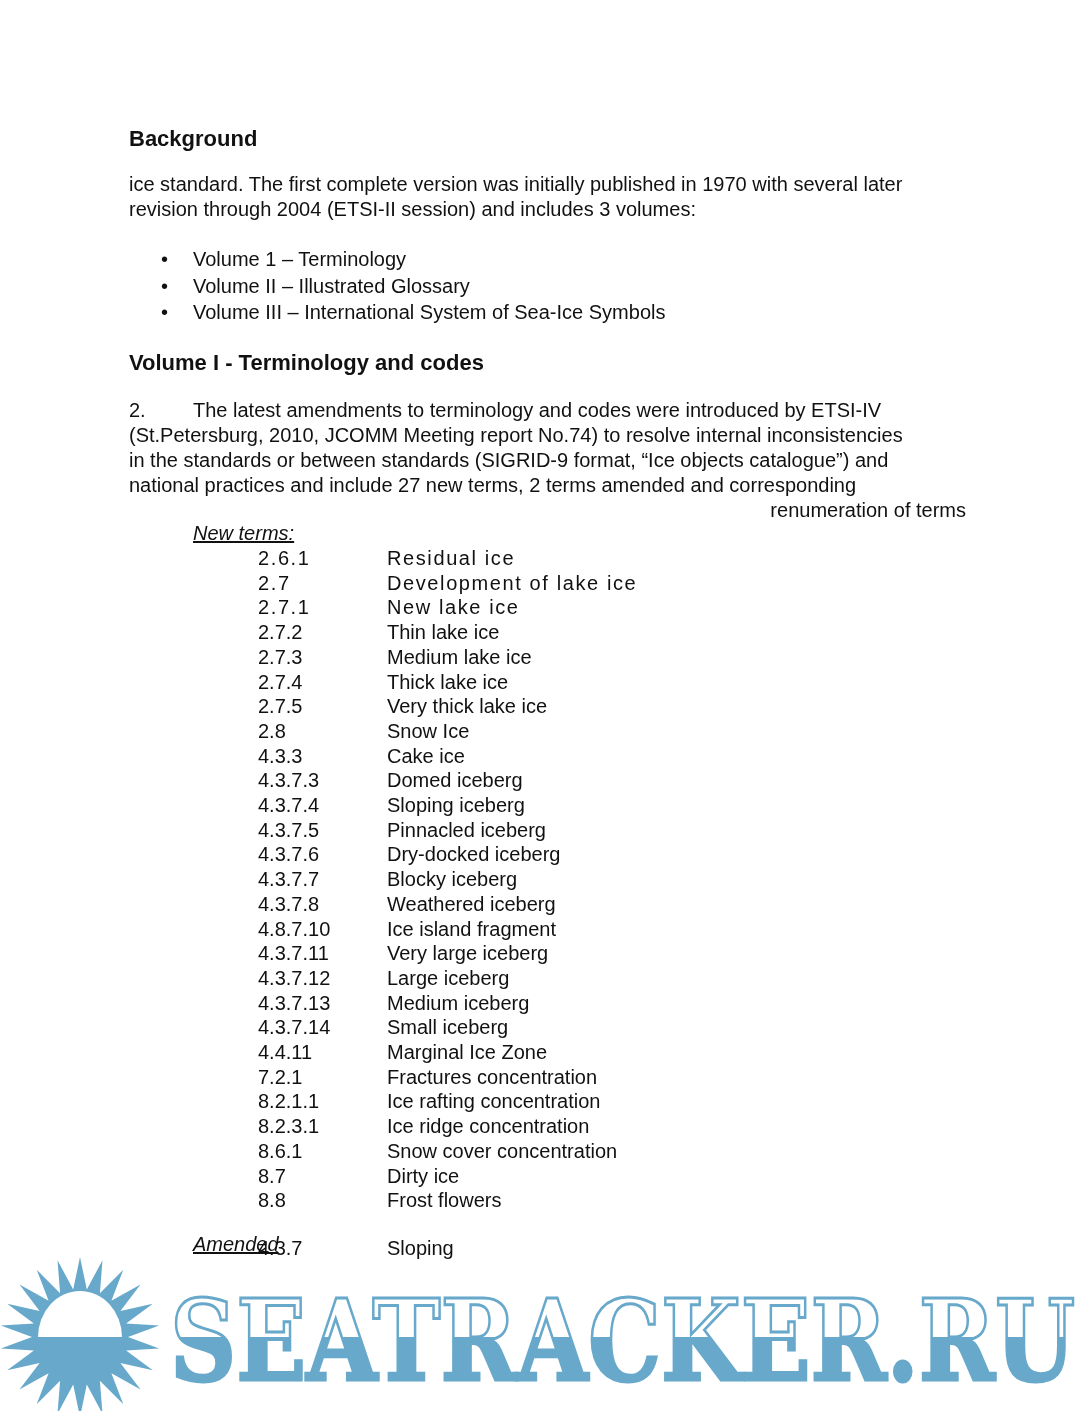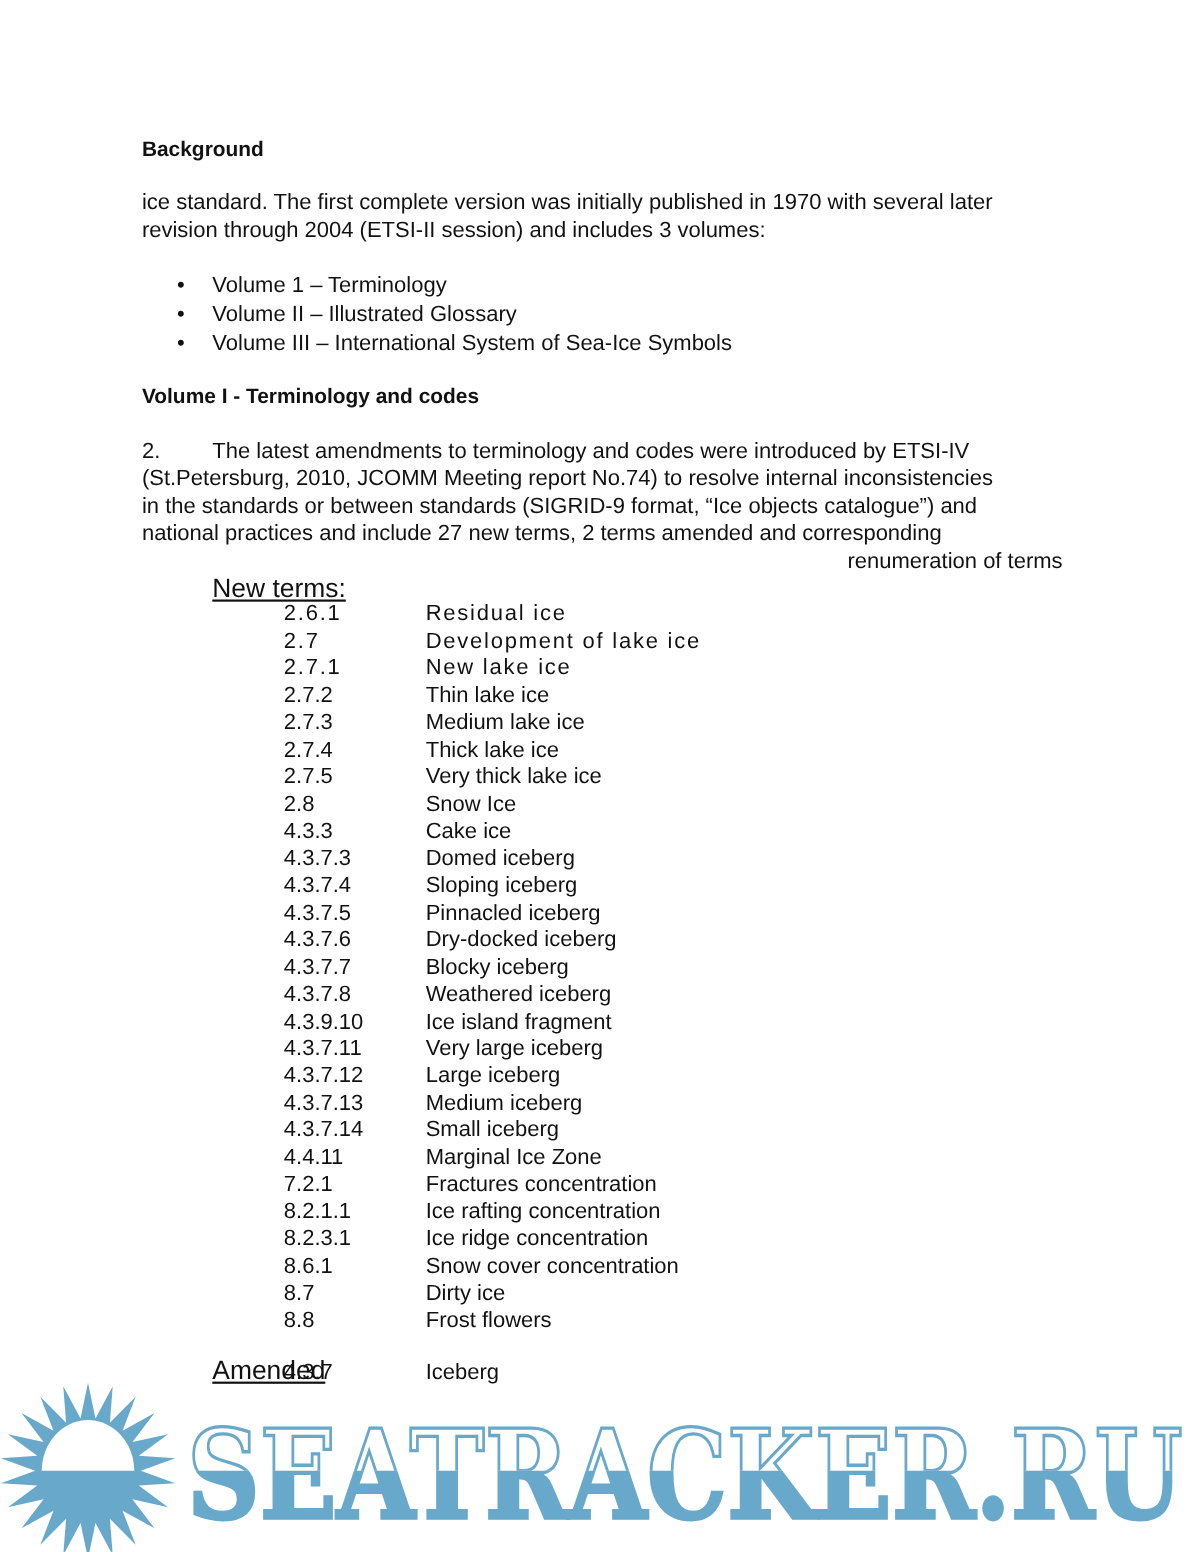--- a/index.html
+++ b/index.html
@@ -1,26 +1,26 @@
 <!DOCTYPE html>
 <html><head>
 <meta charset="utf-8">
 <style>
   html, body { margin: 0; padding: 0; background: #ffffff; }
   body { width: 1091px; height: 1411px; position: relative; overflow: hidden;
          font-family: "Liberation Sans", sans-serif; color: #111; }
   .page { position: absolute; left: 129px; top: 0; width: 837px; }
-  .h { position: absolute; left: 0; font-weight: bold; font-size: 19px; }
+  .h { position: absolute; left: 0; font-weight: bold; font-size: 22px; }
   .para { position: absolute; left: 0; width: 837px; font-size: 20px; line-height: 25px;
           text-align: justify; }
   .para .num { display: inline-block; width: 64px; }
   .bullets { position: absolute; left: 32px; font-size: 20px; line-height: 26.5px; margin: 0; padding: 0; list-style: none; }
   .bullets li { position: relative; padding-left: 32px; }
   .bullets li .dot { position: absolute; left: 0; top: 0; }
-  .sub { position: absolute; left: 64px; font-size: 24px; text-decoration: underline; }
+  .sub { position: absolute; left: 64px; font-size: 20px; text-decoration: underline; font-style: italic; }
   .terms { position: absolute; left: 129px; font-size: 20px; }
   .term-row { position: absolute; left: 0; height: 24.7px; white-space: nowrap; }
   .term-code { position: absolute; left: 0; width: 130px; }
   .term-name { position: absolute; left: 129px; }
   .spaced { letter-spacing: 1.6px; }
   .logo { position: absolute; left: 0; top: 1255px; width: 1091px; height: 156px; }
 </style>
 </head>
 <body>
 
@@ -104,21 +104,21 @@
       </div>
       <div class="term-row" style="top: 321.1px;">
         <span class="term-code">4.3.7.7</span>
         <span class="term-name">Blocky iceberg</span>
       </div>
       <div class="term-row" style="top: 345.8px;">
         <span class="term-code">4.3.7.8</span>
         <span class="term-name">Weathered iceberg</span>
       </div>
       <div class="term-row" style="top: 370.5px;">
-        <span class="term-code">4.3.9.10</span>
+        <span class="term-code">4.8.7.10</span>
         <span class="term-name">Ice island fragment</span>
       </div>
       <div class="term-row" style="top: 395.2px;">
         <span class="term-code">4.3.7.11</span>
         <span class="term-name">Very large iceberg</span>
       </div>
       <div class="term-row" style="top: 419.9px;">
         <span class="term-code">4.3.7.12</span>
         <span class="term-name">Large iceberg</span>
       </div>
@@ -157,21 +157,21 @@
       <div class="term-row" style="top: 642.2px;">
         <span class="term-code">8.8</span>
         <span class="term-name">Frost flowers</span>
       </div>
     </div>
 
   <div class="sub" id="amended-label" style="top: 1233px;">Amended</div>
   <div class="terms" id="amended-terms" style="top: 1236.6px;">
       <div class="term-row" style="top: 0px;">
         <span class="term-code">4.3.7</span>
-        <span class="term-name">Iceberg</span>
+        <span class="term-name">Sloping</span>
       </div>
     </div>
 </div>
 
 <svg class="logo" viewBox="0 0 1091 156">
   <g id="sun">
       <polygon points="80.0,2.0 86.8,34.5 102.5,5.2 99.9,38.3 123.3,14.7 111.4,45.7 140.5,29.6 120.4,56.0 152.8,48.8 126.1,68.5 159.2,70.6 128.0,82.0 159.2,93.4 126.1,95.5 152.8,115.2 120.4,108.0 140.5,134.4 111.4,118.3 123.3,149.3 99.9,125.7 102.5,158.8 86.8,129.5 80.0,162.0 73.2,129.5 57.5,158.8 60.1,125.7 36.7,149.3 48.6,118.3 19.5,134.4 39.6,108.0 7.2,115.2 33.9,95.5 0.8,93.4 32.0,82.0 0.8,70.6 33.9,68.5 7.2,48.8 39.6,56.0 19.5,29.6 48.6,45.7 36.7,14.7 60.1,38.3 57.5,5.2 73.2,34.5" fill="#68a9cb"></polygon>
       <path d="M 38 82 A 42 46 0 0 1 122 82 Z" fill="#ffffff"></path>
     </g>
   <defs>

